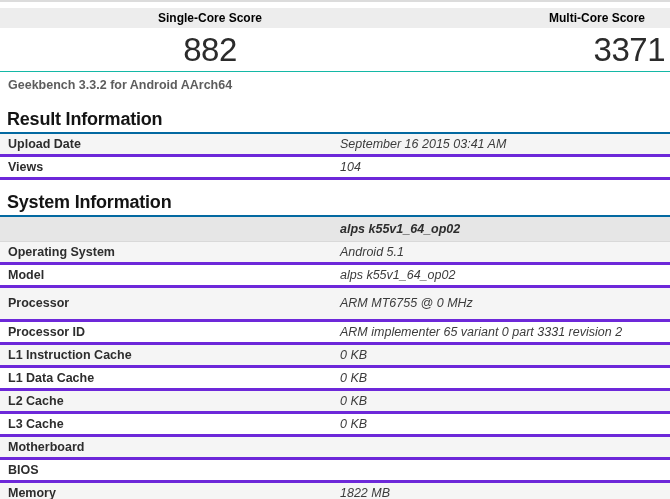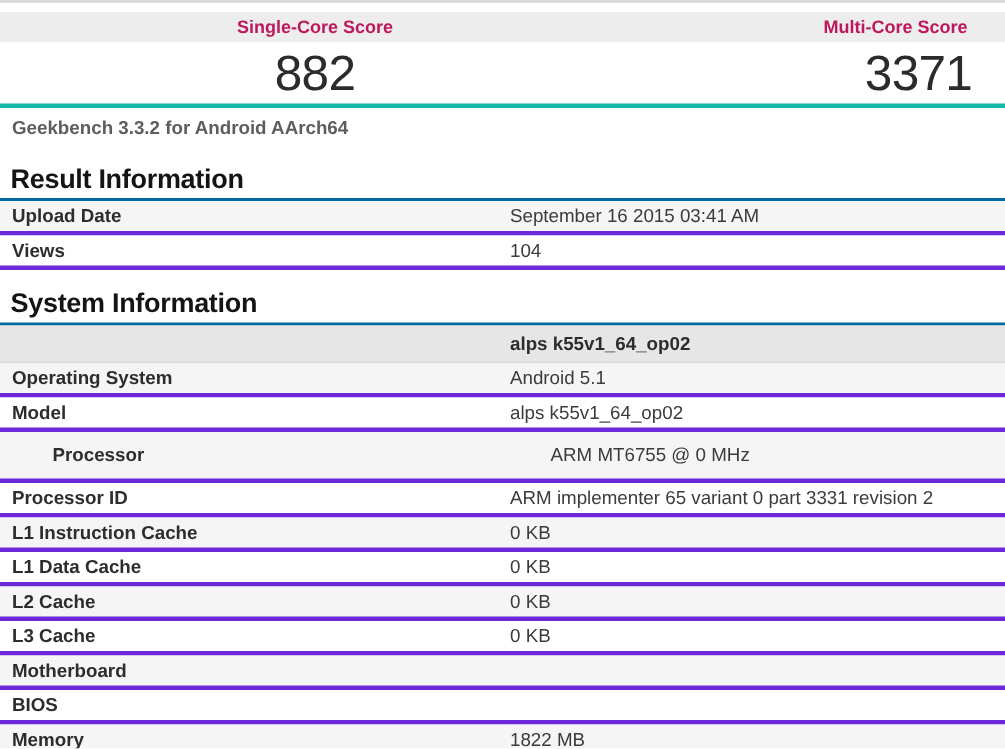--- a/index.html
+++ b/index.html
@@ -8,32 +8,32 @@
     width:670px; height:499px; overflow:hidden;
     font-family:"Liberation Sans","DejaVu Sans",sans-serif;
     color:#333; font-size:12.5px;
     -webkit-font-smoothing:antialiased;
   }
   .page { width:670px; height:499px; overflow:hidden; border-top:2px solid #dcdcdc; background:#fff; }
 
   
   .score-header {
     margin-top:6px; height:20px; display:flex; align-items:center;
-    background:#ededed; font-weight:bold; font-size:12px; color:#be185d;
+    background:#ededed; font-weight:bold; font-size:12px; color:#000000;
   }
   .score-header .sh-left  { width:420px; text-align:center; }
   .score-header .sh-right { flex:1; text-align:right; padding-right:25px; }
 
   .score-values {
     display:flex; align-items:center; height:44px;
-    border-bottom:3px solid #14b8a6;
+    border-bottom:1px solid #14b8a6;
     font-size:33px; color:#2b2b2b; letter-spacing:-0.5px; font-weight:400;
   }
   .score-values .sv-left  { width:420px; text-align:center; }
-  .score-values .sv-right { flex:1; text-align:right; padding-right:22px; }
+  .score-values .sv-right { flex:1; text-align:right; padding-right:5px; }
 
   .caption { padding:6px 0 0 8px; font-size:12.5px; color:#5d5d5d; line-height:15px;font-weight:bold; }
 
   
   .section { margin-top:16px; }
   .section.second { margin-top:12px; }
   .section h2 {
     font-size:18px; font-weight:bold; color:#141414;
     line-height:21px; padding:0 0 2px 7px; letter-spacing:-0.2px;
     border-bottom:2px solid #0369a1;
@@ -44,23 +44,23 @@
   .row {
     display:flex; align-items:center; min-height:23px;
     border-bottom:3px solid #6d28d9; background:#fff;
   }
   .row.alt { background:#f5f5f5; }
   .row.header-row { background:#e6e6e6; min-height:25px; border-bottom:1px solid #d9d9d9; }
   .row .label {
     width:335px; font-weight:bold; color:#2d2d2d; padding-left:8px;
     line-height:15px; flex-shrink:0;
   }
-  .row .value { flex:1; color:#3c3c3c; padding-left:5px; line-height:15px; }
+  .row .value { flex:1; color:#3c3c3c; padding-left:5px; line-height:15px;font-style:italic; }
   .row .value.bold { font-weight:bold; color:#2d2d2d; }
-  .row.multi { min-height:34px;padding-left:27px; }
+  .row.multi { min-height:34px; }
   .row.multi .value div { line-height:15px; }
   .row.multi .value { padding-top:2px; padding-bottom:2px; }
 </style>
 </head>
 <body>
 
 <div class="page">
 
   <div class="score-header">
     <div class="sh-left">Single-Core Score</div>

